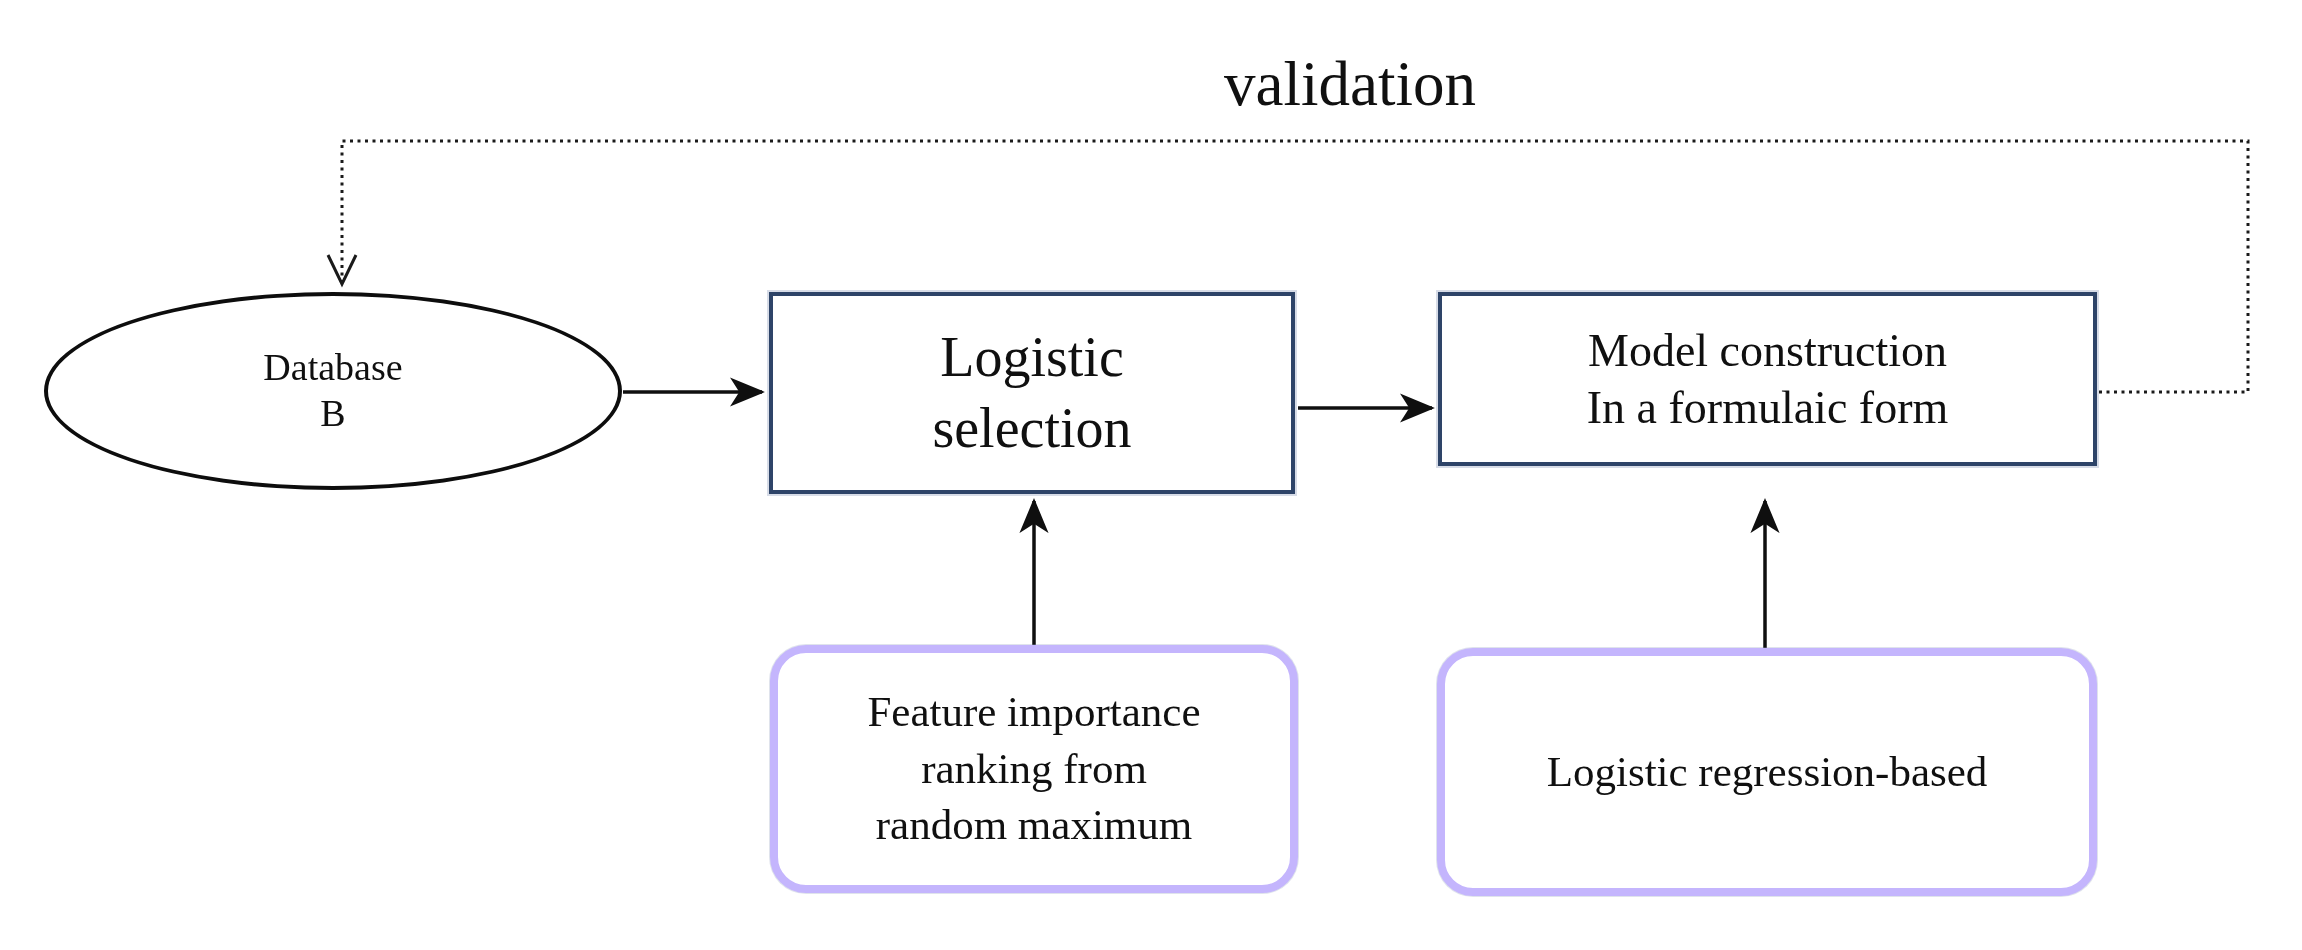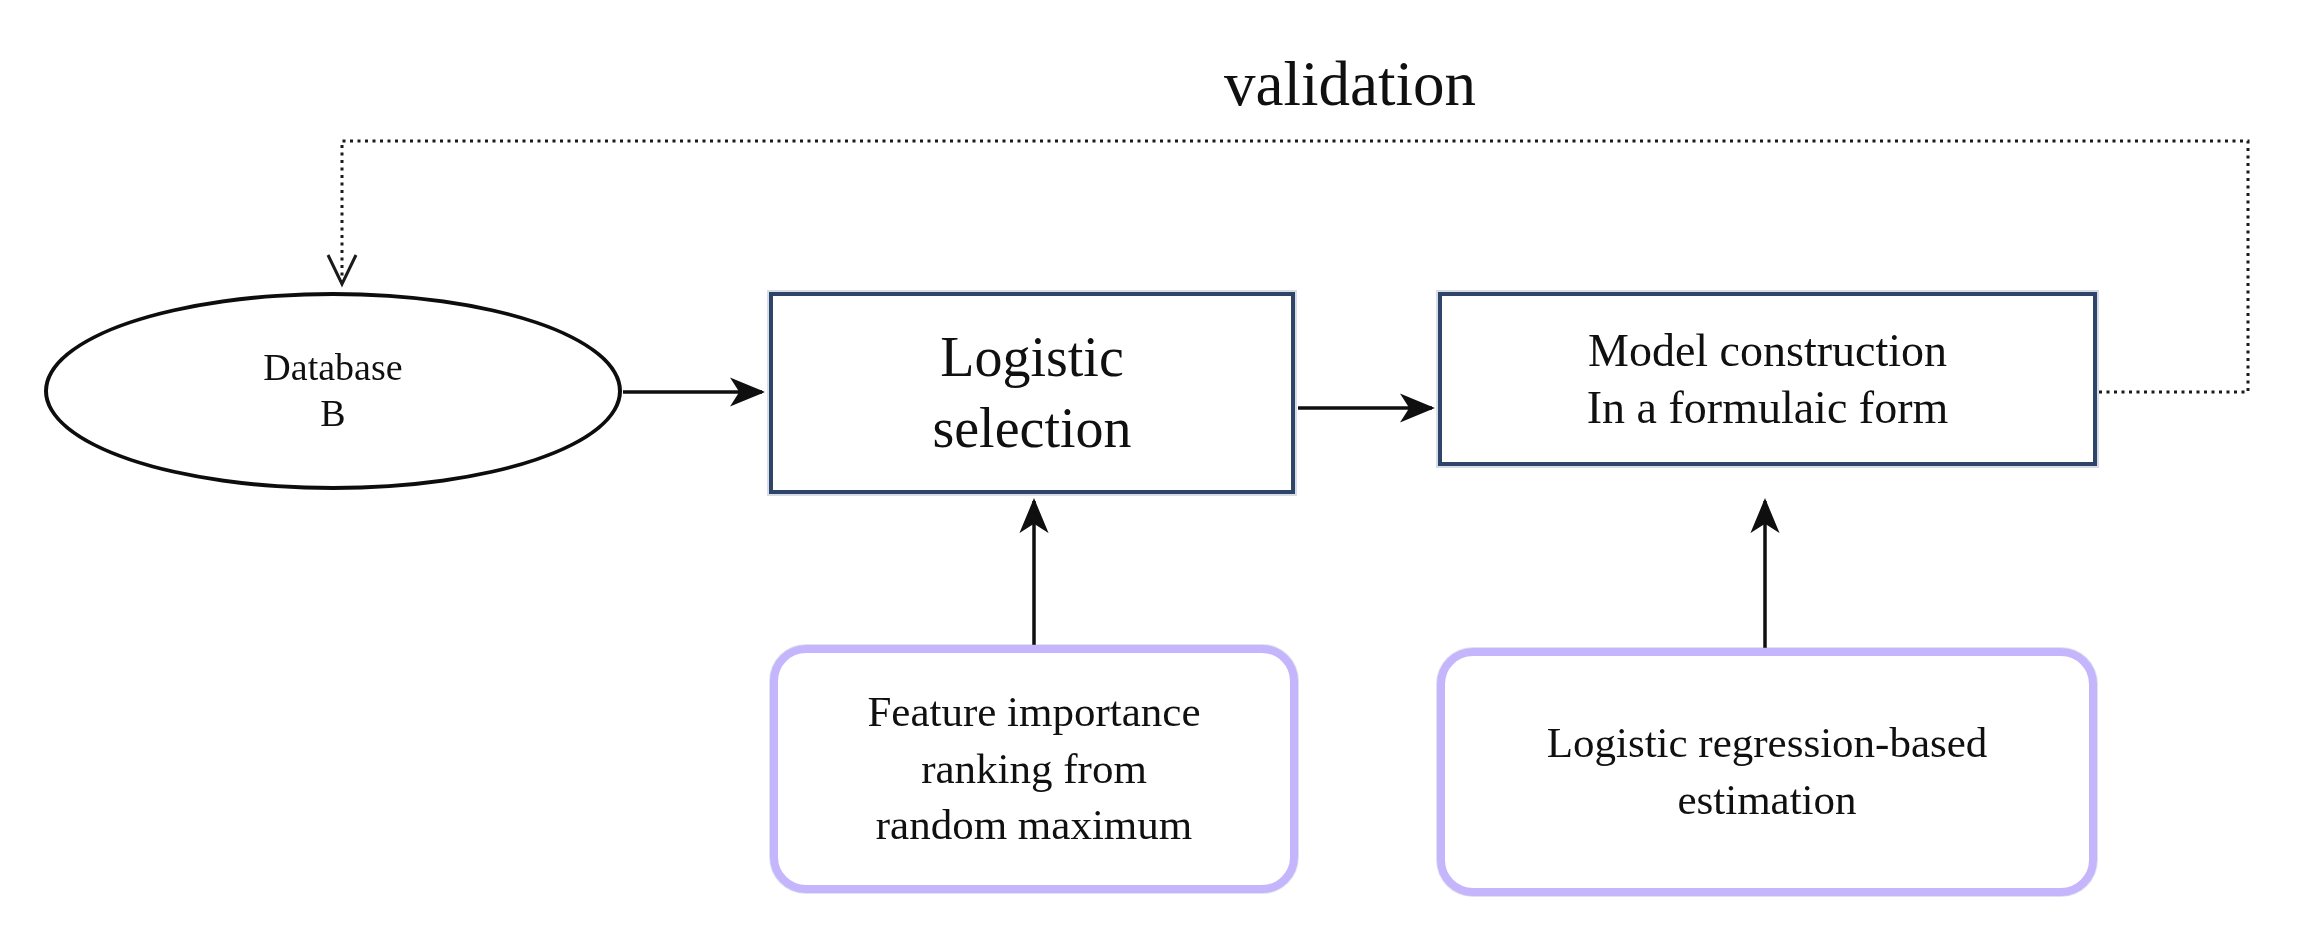--- a/index.html
+++ b/index.html
@@ -110,16 +110,15 @@
   </div>
 
   <div class="node round round-feature-importance">
     <div class="line">Feature importance</div>
     <div class="line">ranking from</div>
     <div class="line">random maximum</div>
   </div>
 
   <div class="node round round-logistic">
     <div class="line">Logistic regression-based</div>
-    <div class="line">estimation</div>
   </div>
 
 </div>
 
 </body></html>

